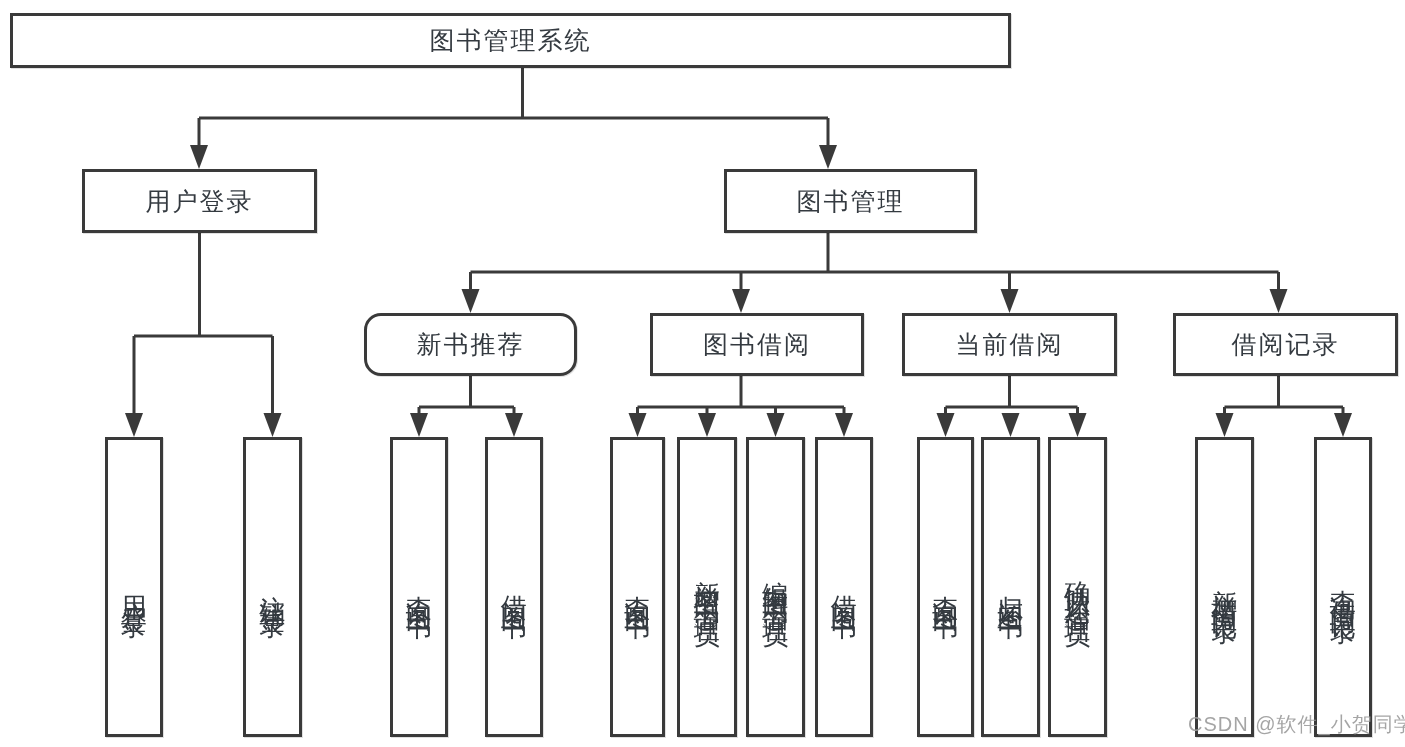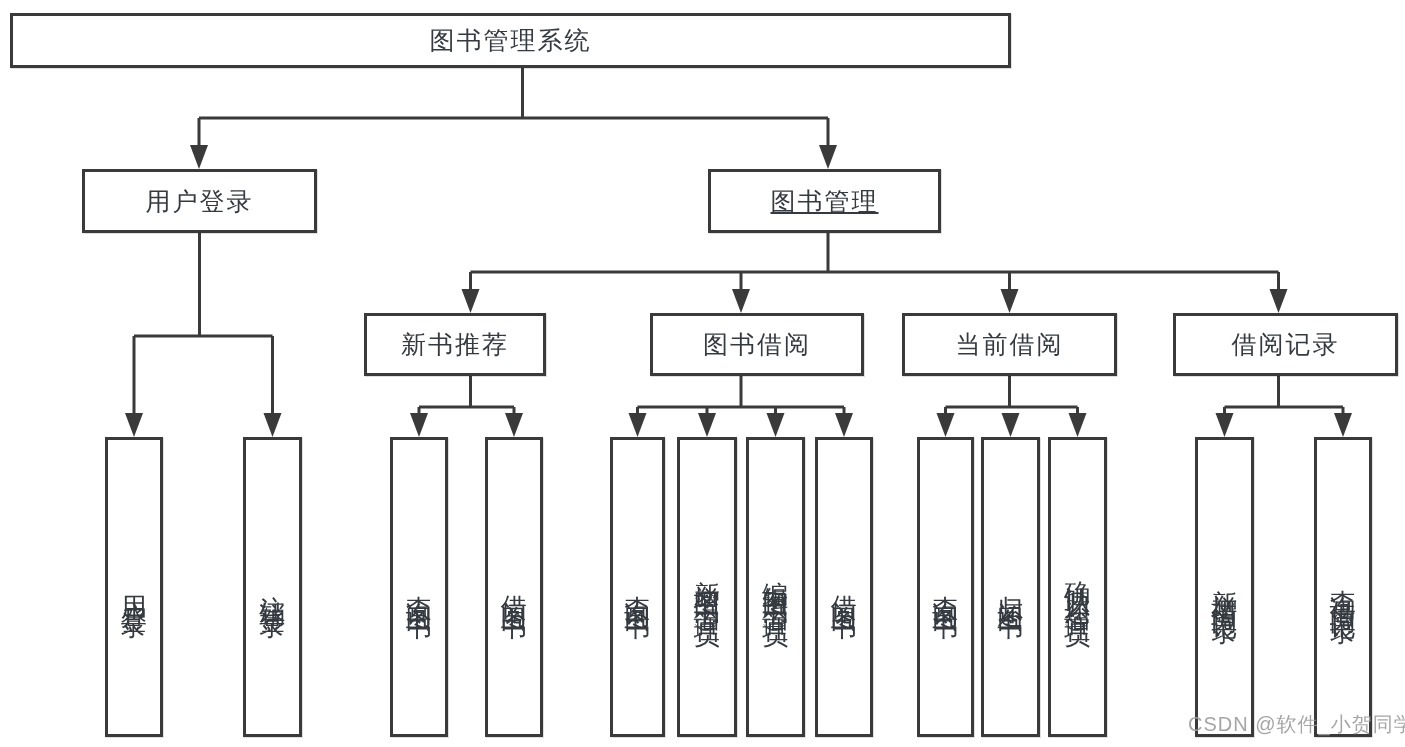--- a/index.html
+++ b/index.html
@@ -25,23 +25,23 @@
     box-sizing:border-box;
     border:3px solid var(--box-border);
     background:#fff;
     display:flex;align-items:center;justify-content:center;
     color:var(--text);
     box-shadow:1px 1px 0 rgba(0,0,0,0.12);
   }
   .hbox{font-size:25px;letter-spacing:2px;white-space:nowrap;}
   .root{left:10px;top:13px;width:1001px;height:55px;}
   .l2a{left:82px;top:169px;width:235px;height:64px;}
-  .l2b{left:708px;top:169px;width:233px;height:64px;text-decoration:underline;}
+  .l2b{left:724px;top:169px;width:253px;height:64px;}
   .l3{top:313px;height:63px;}
-  .l3a{left:364px;width:182px;}
+  .l3a{left:364px;width:213px;border-radius:17px;}
   .l3b{left:650px;width:214px;}
   .l3c{left:902px;width:215px;}
   .l3d{left:1173px;width:225px;}
   .leaf{
     top:437px;height:300px;
     writing-mode:vertical-rl;
     text-orientation:mixed;
     font-size:26px;
     letter-spacing:6px;
     line-height:1.1;

